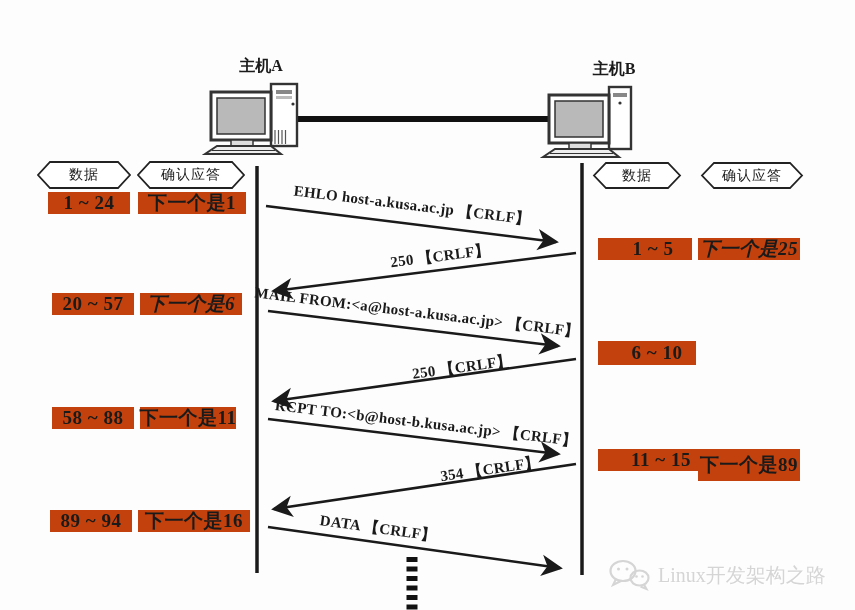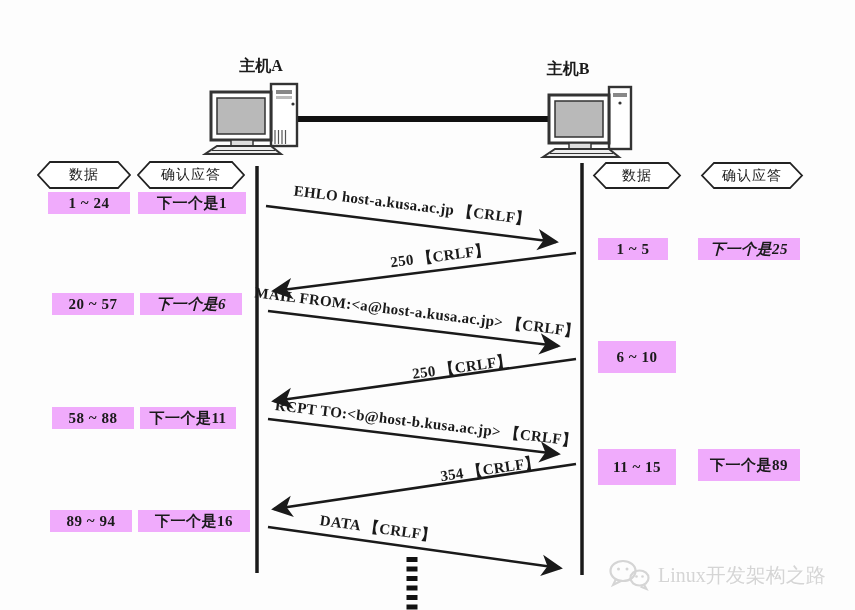--- a/index.html
+++ b/index.html
@@ -10,22 +10,22 @@
   #diagram-svg{position:absolute;left:0;top:0;}
   .host-label{
     position:absolute;font-size:16px;font-weight:bold;white-space:nowrap;
     transform:translateX(-50%);
   }
   .badge-text{
     position:absolute;display:flex;align-items:center;justify-content:center;
     font-weight:normal;font-size:14px;letter-spacing:1px;white-space:nowrap;
   }
   .cell{
-    position:absolute;background:#f0abfc;display:flex;align-items:center;
-    justify-content:center;font-weight:bold;font-size:15px;white-space:nowrap;
+    position:absolute;background:#c2410c;display:flex;align-items:center;
+    justify-content:center;font-weight:bold;font-size:19px;white-space:nowrap;
     letter-spacing:0.5px;
   }
   .msg{
     position:absolute;width:400px;text-align:center;font-size:15px;
     font-weight:bold;white-space:nowrap;letter-spacing:0.3px;
   }
   .watermark{
     position:absolute;left:608px;top:558px;display:flex;align-items:center;
     gap:8px;color:#d5d5d5;
   }
@@ -85,40 +85,40 @@
     <line x1="268" y1="311" x2="558" y2="346" stroke="#1a1a1a" stroke-width="2.6" marker-end="url(#arrow)"></line>
     <line x1="576" y1="359" x2="274" y2="401" stroke="#1a1a1a" stroke-width="2.6" marker-end="url(#arrow)"></line>
     <line x1="268" y1="419" x2="558" y2="454" stroke="#1a1a1a" stroke-width="2.6" marker-end="url(#arrow)"></line>
     <line x1="576" y1="464" x2="274" y2="509" stroke="#1a1a1a" stroke-width="2.6" marker-end="url(#arrow)"></line>
     <line x1="268" y1="527" x2="560" y2="568" stroke="#1a1a1a" stroke-width="2.6" marker-end="url(#arrow)"></line>
 
     <line x1="412" y1="557" x2="412" y2="612" stroke="#111" stroke-width="11" stroke-dasharray="5 4.5"></line>
   </svg>
 
   <div class="host-label" style="left:261px;top:56px;">主机A</div>
-  <div class="host-label" style="left:568px;top:59px;text-align:right;">主机B</div>
+  <div class="host-label" style="left:614px;top:59px;text-align:right;">主机B</div>
 
   <div class="badge-text" style="left:38px;top:162px;width:92px;height:26px;">数据</div>
   <div class="badge-text" style="left:138px;top:162px;width:106px;height:26px;">确认应答</div>
   <div class="badge-text" style="left:594px;top:163px;width:86px;height:25px;">数据</div>
   <div class="badge-text" style="left:702px;top:163px;width:100px;height:25px;">确认应答</div>
 
   <div class="cell" style="left:48px;top:192px;width:82px;height:22px;">1 ~ 24</div>
   <div class="cell" style="left:138px;top:192px;width:108px;height:22px;">下一个是1</div>
   <div class="cell" style="left:52px;top:293px;width:82px;height:22px;">20 ~ 57</div>
   <div class="cell" style="left:140px;top:293px;width:102px;height:22px;font-style:italic;">下一个是6</div>
   <div class="cell" style="left:52px;top:407px;width:82px;height:22px;">58 ~ 88</div>
   <div class="cell" style="left:140px;top:407px;width:96px;height:22px;">下一个是11</div>
   <div class="cell" style="left:50px;top:510px;width:82px;height:22px;">89 ~ 94</div>
   <div class="cell" style="left:138px;top:510px;width:112px;height:22px;">下一个是16</div>
 
-  <div class="cell" style="left:598px;top:238px;width:70px;height:22px;">1 ~ 5</div>
+  <div class="cell" style="left:598px;top:238px;width:78px;height:22px;padding-left:16px;">1 ~ 5</div>
   <div class="cell" style="left:698px;top:238px;width:102px;height:22px;font-style:italic;">下一个是25</div>
-  <div class="cell" style="left:598px;top:341px;width:78px;height:32px;">6 ~ 10</div>
-  <div class="cell" style="left:598px;top:449px;width:78px;height:36px;">11 ~ 15</div>
+  <div class="cell" style="left:598px;top:341px;width:78px;height:24px;padding-left:20px;">6 ~ 10</div>
+  <div class="cell" style="left:598px;top:449px;width:78px;height:22px;padding-left:24px;">11 ~ 15</div>
   <div class="cell" style="left:698px;top:449px;width:102px;height:32px;">下一个是89</div>
 
   <div class="msg" style="left:212px;top:196px;transform:rotate(7deg);">EHLO host-a.kusa.ac.jp 【CRLF】</div>
   <div class="msg" style="left:240px;top:247px;transform:rotate(-7.2deg);">250 【CRLF】</div>
   <div class="msg" style="left:217px;top:303px;transform:rotate(6.9deg);">MAIL FROM:&lt;a@host-a.kusa.ac.jp&gt; 【CRLF】</div>
   <div class="msg" style="left:262px;top:358px;transform:rotate(-7.9deg);">250 【CRLF】</div>
   <div class="msg" style="left:226px;top:414px;transform:rotate(6.8deg);">RCPT TO:&lt;b@host-b.kusa.ac.jp&gt; 【CRLF】</div>
   <div class="msg" style="left:290px;top:460px;transform:rotate(-8.4deg);">354 【CRLF】</div>
   <div class="msg" style="left:178px;top:519px;transform:rotate(7.8deg);">DATA 【CRLF】</div>
 

